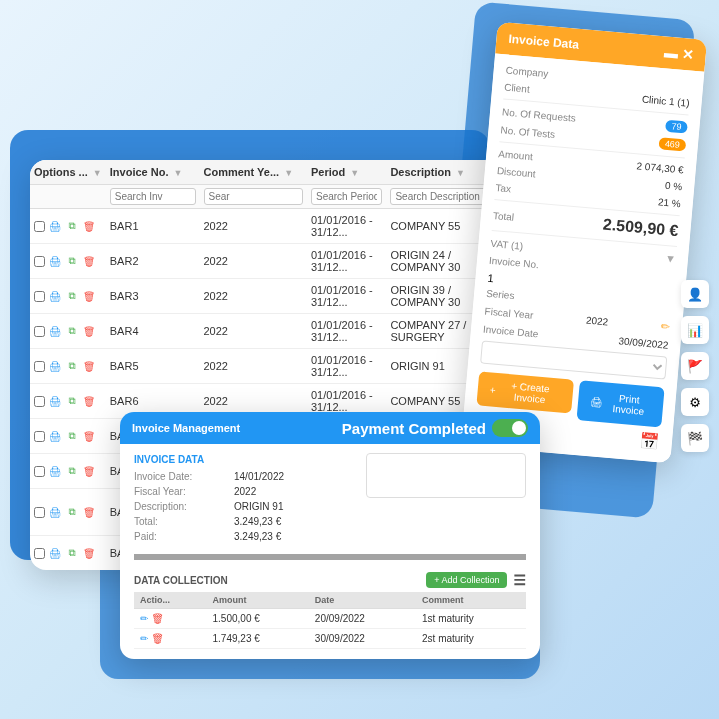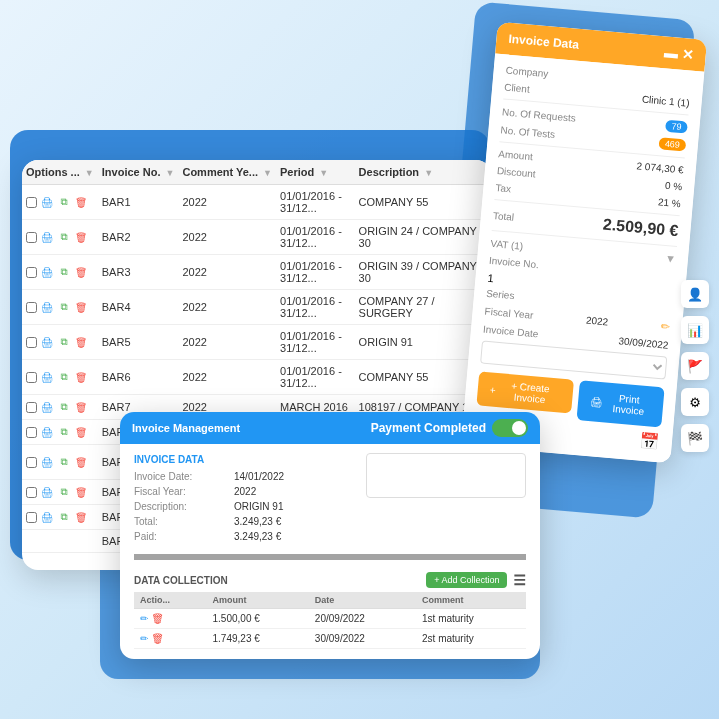--- a/index.html
+++ b/index.html
@@ -8,21 +8,21 @@
       height: 719px;
       background: linear-gradient(135deg, #e8f4fd 0%, #d0e8f8 50%, #b8d9f5 100%);
       font-family: Arial, sans-serif;
       position: relative;
       overflow: hidden;
     }
 
     
     .main-card {
       position: absolute;
-      left: 22px;
+      left: 30px;
       top: 160px;
       width: 470px;
       height: 410px;
       background: white;
       border-radius: 16px;
       box-shadow: 0 8px 32px rgba(0,0,0,0.18);
       overflow: hidden;
     }
 
     .main-card table {
@@ -443,20 +443,35 @@
         </th>
         <th>
           <span>Period</span>
           <span class="sort-arrow">▼</span>
         </th>
         <th>
           <span>Description</span>
           <span class="sort-arrow">▼</span>
         </th>
       </tr>
+      <tr>
+        <th></th>
+        <th>
+          <input type="text" placeholder="Search Inv" style="">
+        </th>
+        <th>
+          <input type="text" placeholder="Sear" style="">
+        </th>
+        <th>
+          <input type="text" placeholder="Search Period" style="">
+        </th>
+        <th>
+          <input type="text" placeholder="Search Description" style="">
+        </th>
+      </tr>
     </thead>
     <tbody id="invoice-rows">
     <tr>
       <td>
         <div class="action-icons">
           <input type="checkbox" style="width: 11px; height: 11px;">
           <span class="action-icon icon-print">🖨</span>
           <span class="action-icon icon-copy">⧉</span>
           <span class="action-icon icon-delete">🗑</span>
         </div>
@@ -708,21 +723,21 @@
   <div class="side-icon-btn">📊</div>
   <div class="side-icon-btn">🚩</div>
   <div class="side-icon-btn">⚙</div>
   <div class="side-icon-btn">🏁</div>
 </div>
 
 <div class="invoice-mgmt-card">
   <div class="mgmt-header">
     <span>Invoice Management</span>
     <div class="toggle-row">
-      <span style="font-size:12px;">Payment Completed</span>
+      <span style="font-size:15px;">Payment Completed</span>
       <div class="toggle-btn"></div>
     </div>
   </div>
   <div class="mgmt-body">
     <div style="font-weight:bold; font-size:10px; color:#2196F3; margin-bottom:6px;">INVOICE DATA</div>
     <div style="display:flex; gap:16px;">
       <div style="flex:1;">
         <div class="info-row">
           <span class="info-label">Invoice Date:</span>
           <span class="info-value">14/01/2022</span>

